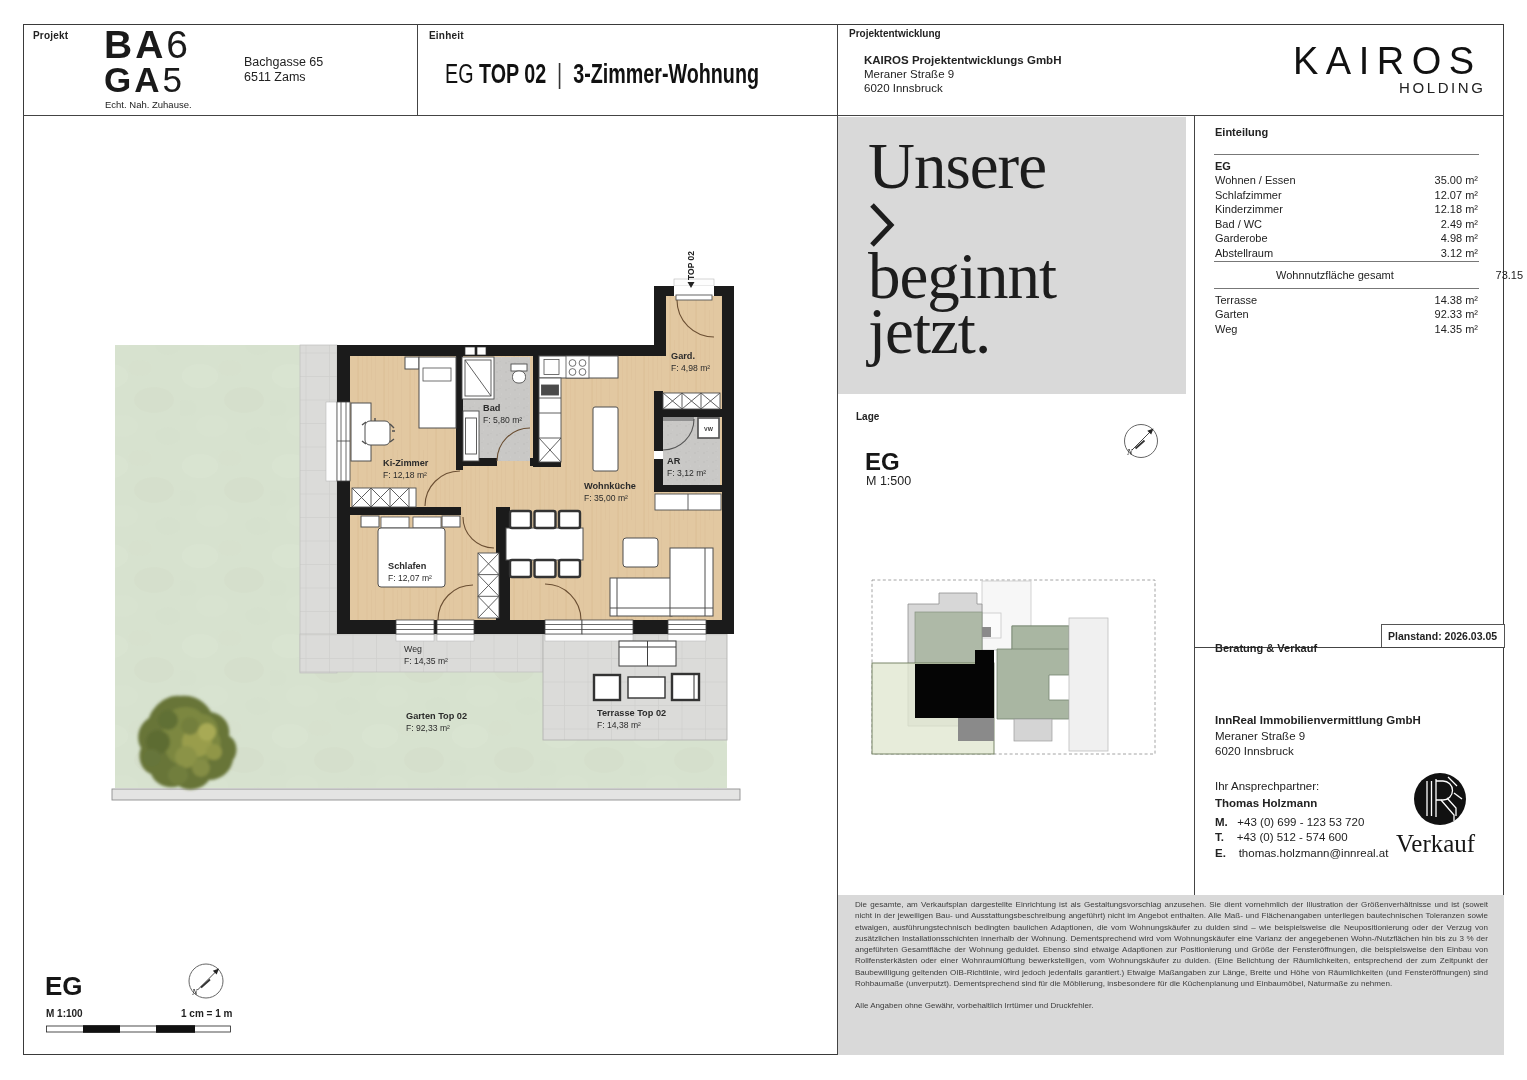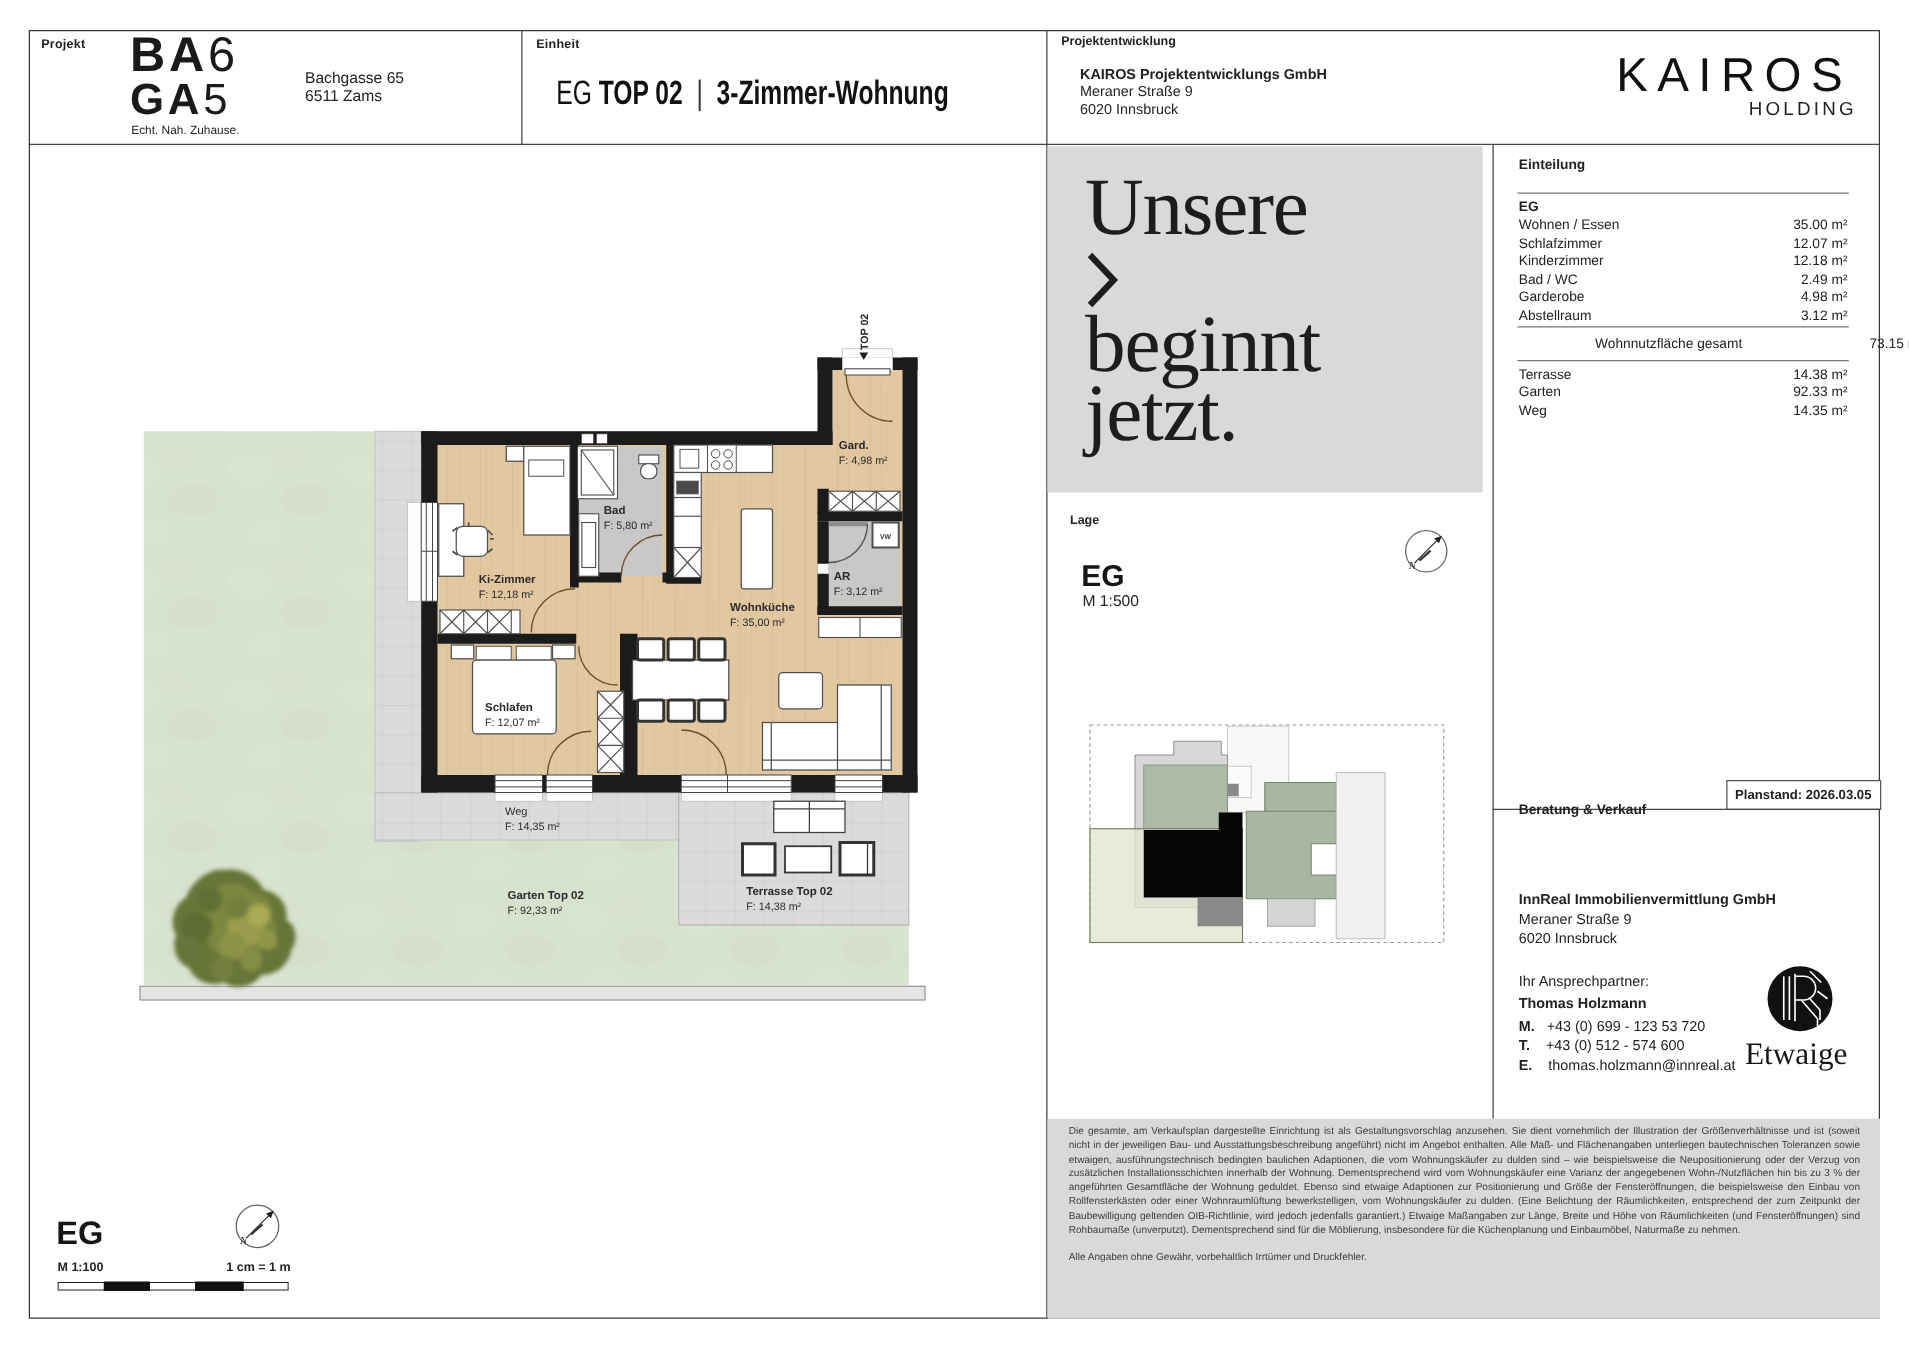--- a/index.html
+++ b/index.html
@@ -107,21 +107,21 @@
 <path d="M21.5 12 V47"></path>
 <path d="M26 10 V48"></path>
 <path d="M26 12 h7 a9.5 9.5 0 0 1 0 19 h-7"></path>
 <path d="M31 31 L44 46 v6"></path>
 <path d="M37 29 l9 10 v8"></path>
 <path d="M38 8 l9 9"></path>
 <path d="M44 24 l8 6"></path>
 </g>
 </svg>
 
-<div class="abs" style="left:1396px;top:830px;font-family:'Liberation Serif',serif;font-size:25px;color:#161616;">Etwaige</div>
+<div class="abs" style="left:1396px;top:830px;font-family:'Liberation Serif',serif;font-size:25px;color:#161616;">Verkauf</div>
 
 <div class="abs" style="left:838px;top:895px;width:666px;height:160px;background:#d9d9d9;"></div>
 
 <div class="abs" style="left:855px;top:899px;width:633px;font-size:8.05px;line-height:11.25px;color:#3d3d3d;text-align:justify;">
 <div>Die gesamte, am Verkaufsplan dargestellte Einrichtung ist als Gestaltungsvorschlag anzusehen. Sie dient vornehmlich der Illustration der Größenverhältnisse und ist (soweit nicht in der jeweiligen Bau- und Ausstattungsbeschreibung angeführt) nicht im Angebot enthalten. Alle Maß- und Flächenangaben unterliegen bautechnischen Toleranzen sowie etwaigen, ausführungstechnisch bedingten baulichen Adaptionen, die vom Wohnungskäufer zu dulden sind – wie beispielsweise die Neupositionierung oder der Verzug von zusätzlichen Installationsschichten innerhalb der Wohnung. Dementsprechend wird vom Wohnungskäufer eine Varianz der angegebenen Wohn-/Nutzflächen hin bis zu 3 % der angeführten Gesamtfläche der Wohnung geduldet. Ebenso sind etwaige Adaptionen zur Positionierung und Größe der Fensteröffnungen, die beispielsweise den Einbau von Rollfensterkästen oder einer Wohnraumlüftung bewerkstelligen, vom Wohnungskäufer zu dulden. (Eine Belichtung der Räumlichkeiten, entsprechend der zum Zeitpunkt der Baubewilligung geltenden OIB-Richtlinie, wird jedoch jedenfalls garantiert.) Etwaige Maßangaben zur Länge, Breite und Höhe von Räumlichkeiten (und Fensteröffnungen) sind Rohbaumaße (unverputzt). Dementsprechend sind für die Möblierung, insbesondere für die Küchenplanung und Einbaumöbel, Naturmaße zu nehmen.</div>
 <div style="margin-top:11px;">Alle Angaben ohne Gewähr, vorbehaltlich Irrtümer und Druckfehler.</div>
 </div>
 
 <svg class="abs" style="left:1122px;top:422px;" width="40" height="40" viewBox="0 0 40 40">
 <circle cx="19" cy="19" r="16.5" fill="none" stroke="#666" stroke-width="1"></circle>

